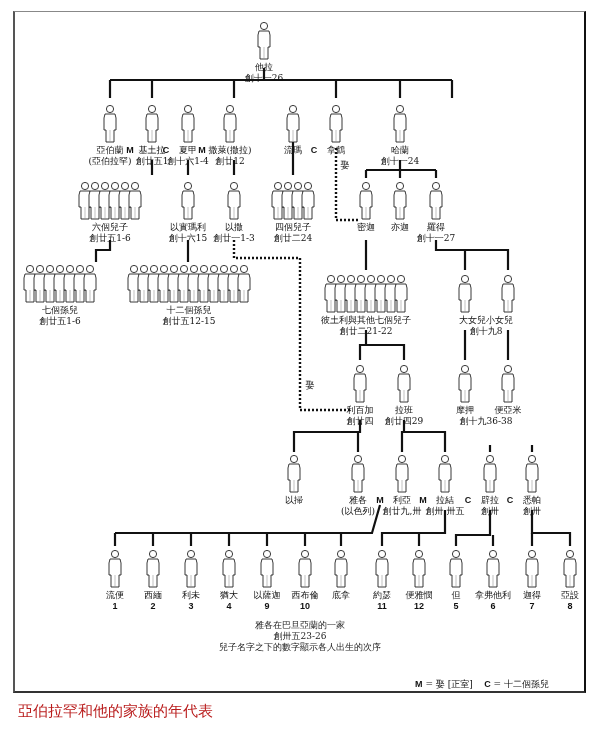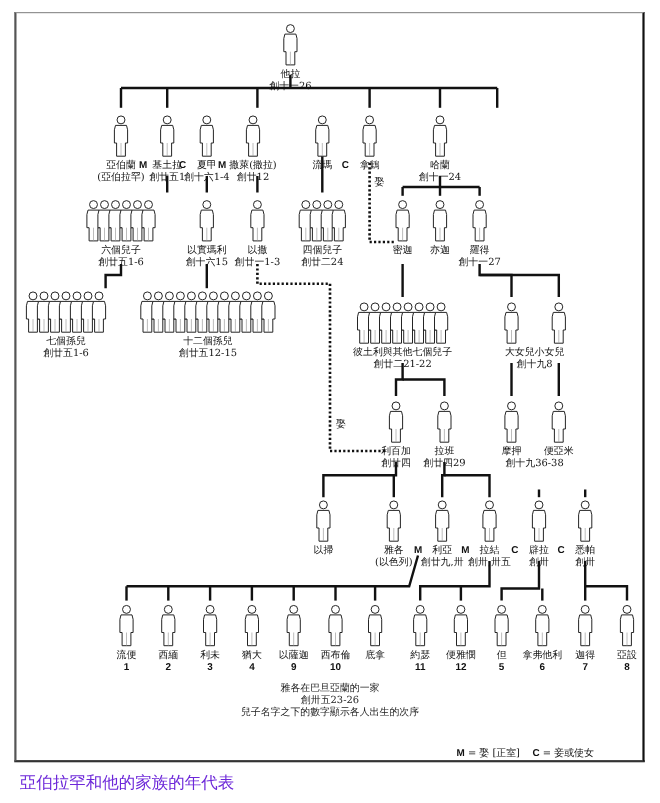--- a/index.html
+++ b/index.html
@@ -3,21 +3,21 @@
 <meta charset="utf-8">
 <style>
   html,body{margin:0;padding:0;background:#fff;}
   body{width:600px;height:730px;position:relative;overflow:hidden;font-family:"DejaVu Sans","Liberation Sans",sans-serif;}
   #frame{position:absolute;left:13px;top:11px;width:573px;height:682px;border-left:2px solid #555;border-top:1px solid #888;border-right:2px solid #111;border-bottom:2px solid #333;box-sizing:border-box;}
   svg{position:absolute;left:0;top:0;}
   .lbl{font-size:9px;fill:#111;text-anchor:middle;font-family:"DejaVu Serif","Liberation Serif",serif;}
   .num{font-size:9px;font-weight:bold;fill:#111;text-anchor:middle;font-family:"Liberation Sans",sans-serif;}
   .mark{font-size:9px;font-weight:bold;fill:#111;text-anchor:middle;font-family:"Liberation Sans",sans-serif;}
   .note{font-size:9px;fill:#222;text-anchor:middle;font-family:"DejaVu Serif","Liberation Serif",serif;}
-  #caption{position:absolute;left:18px;top:702px;font-size:15px;color:#6d28d9;font-family:"DejaVu Serif","Liberation Serif",serif;}
+  #caption{position:absolute;left:18px;top:702px;font-size:15px;color:#b91c1c;font-family:"DejaVu Serif","Liberation Serif",serif;}
   #legend{position:absolute;left:415px;top:678px;font-size:9px;color:#111;font-family:"DejaVu Serif",serif;}
   #legend b{font-family:"Liberation Sans",sans-serif;}
 </style>
 </head>
 <body>
 
 <div id="frame"></div>
 
 <svg id="tree" width="600" height="730">
   <g id="lines">
@@ -539,16 +539,16 @@
   </g>
   <text class="lbl" x="345" y="168">娶</text>
   <text class="lbl" x="310" y="388">娶</text>
 </svg>
 
 <div id="legend">
   <b>M</b>
   <span>= 娶 [正室]</span>
   &nbsp;&nbsp;
   <b>C</b>
-  <span>= 妾或使女</span>
+  <span>= 十二個孫兒</span>
 </div>
 
 <div id="caption">亞伯拉罕和他的家族的年代表</div>
 
 </body></html>

